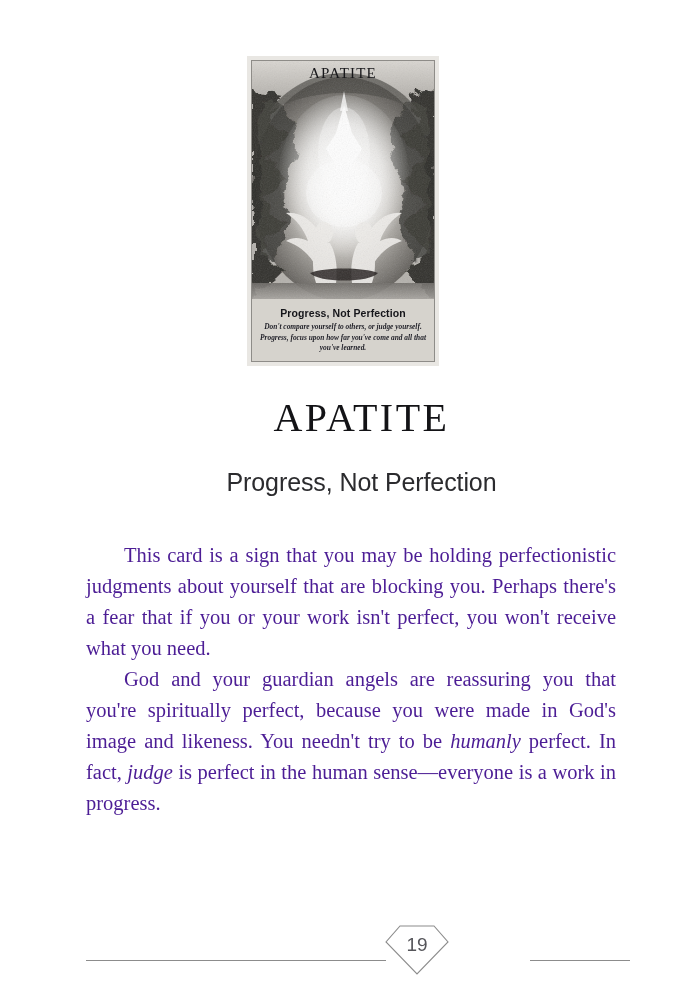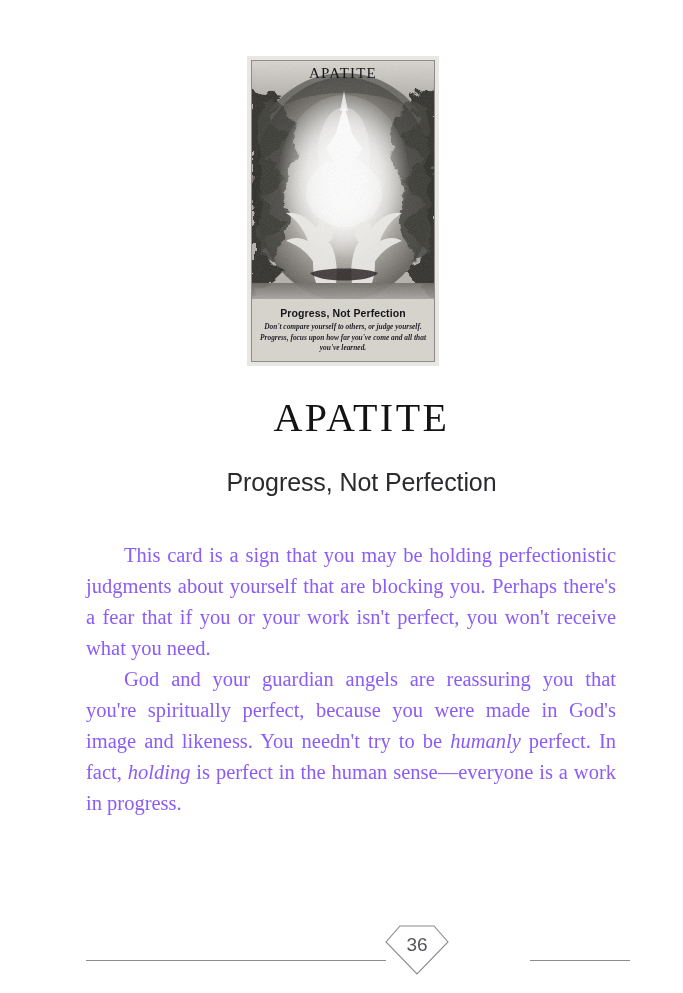--- a/index.html
+++ b/index.html
@@ -117,21 +117,21 @@
     top: 540px;
     width: 530px;
   }
   .body-text p {
     margin: 0;
     font-family: "Liberation Serif", serif;
     font-size: 20.5px;
     line-height: 31px;
     text-align: justify;
     text-indent: 38px;
-    color: #8b5cf6;
+    color: #4c1d95;
     hyphens: manual;
   }
   .body-text p + p { margin-top: 0; }
   .body-text em { }
 
   
   .footer {
     position: absolute;
     left: 86px;
     top: 936px;
@@ -259,27 +259,27 @@
       </div>
 
     </div>
   </div>
 
   <h1 class="page-title">APATITE</h1>
   <h2 class="page-subtitle">Progress, Not Perfection</h2>
 
   <div class="body-text">
     <p><span>This card is a sign that you may be holding perfectionistic judgments about yourself that are blocking you. Perhaps there's a fear that if you or your work isn't perfect, you won't receive what you need.</span></p>
-    <p><span>God and your guardian angels are reassuring you that you're spiritually perfect, because you were made in God's image and likeness. You needn't try to be </span><em>humanly</em><span> perfect. In fact, </span><em>holding</em><span> is perfect in the human sense—everyone is a work in progress.</span></p>
+    <p><span>God and your guardian angels are reassuring you that you're spiritually perfect, because you were made in God's image and likeness. You needn't try to be </span><em>humanly</em><span> perfect. In fact, </span><em>judge</em><span> is perfect in the human sense—everyone is a work in progress.</span></p>
   </div>
 
   <div class="footer">
     <div class="footer-rule left"></div>
     <div class="footer-rule right"></div>
     <div class="page-number-badge">
       <svg width="70" height="52" viewBox="0 0 70 52" aria-hidden="true">
         <polygon points="18,2 52,2 66,18 35,50 4,18" fill="none" stroke="#8c8c8c" stroke-width="1.1"></polygon>
       </svg>
-      <div class="page-number">36</div>
+      <div class="page-number">19</div>
     </div>
   </div>
 
 </div>
 
 </body></html>

